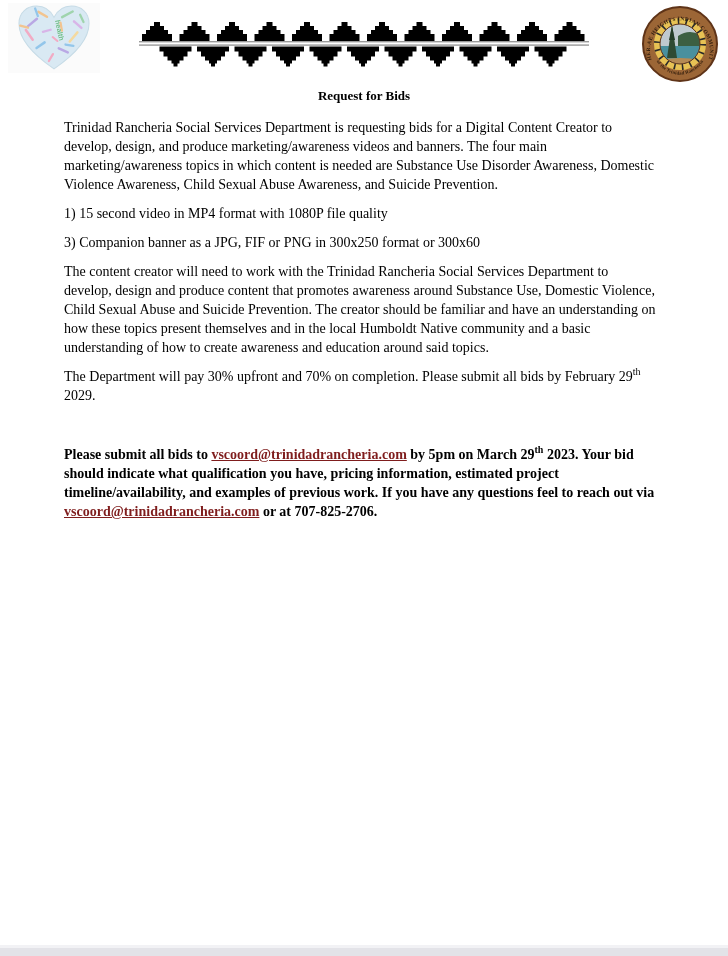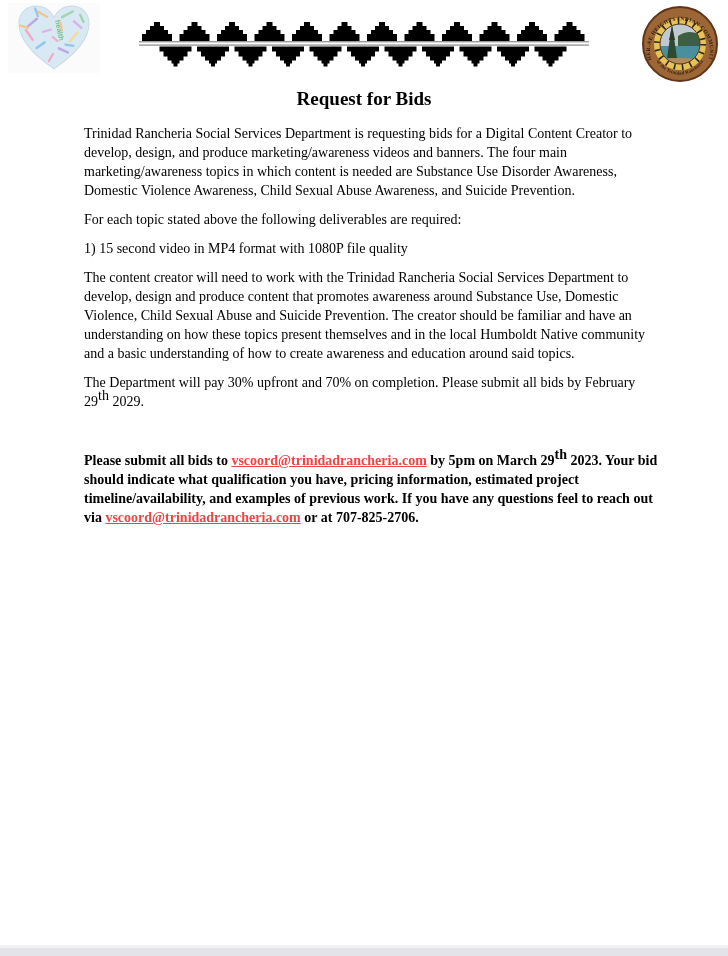--- a/index.html
+++ b/index.html
@@ -5,28 +5,28 @@
   html,body{margin:0;padding:0;}
   body{
     width:728px;height:956px;position:relative;background:#ffffff;
     font-family:"Liberation Serif", serif;color:#000;overflow:hidden;
   }
   .header{position:relative;height:82px;}
   .heart-wrap{position:absolute;left:8px;top:3px;width:92px;height:70px;background:#fbfbfb;display:flex;align-items:center;justify-content:center;}
   .border-wrap{position:absolute;left:139px;top:20px;}
   .seal-wrap{position:absolute;left:638px;top:6px;}
   .doc-title{
-    text-align:center;font-size:19px;font-weight:bold;margin:6px 0 14px 0;
+    text-align:center;font-size:13px;font-weight:bold;margin:6px 0 14px 0;
   }
-  .content{margin:0 70px 0 84px;}
+  .content{margin:0 70px 0 64px;}
   .content p{margin:0 0 10px 0;font-size:14px;line-height:19px;}
   .p-bold{font-weight:bold;}
   .submission{font-weight:bold;margin-top:40px !important;line-height:19.5px;}
-  a.email-link{color:#ef4444;font-weight:bold;}
-  sup{font-size:14px;line-height:0;vertical-align:super;}
+  a.email-link{color:#7f1d1d;font-weight:bold;}
+  sup{font-size:10px;line-height:0;vertical-align:super;}
   .footer-strip{position:absolute;left:0;bottom:0;width:728px;height:8px;background:#e3e3e8;}
   .footer-strip-upper{position:absolute;left:0;bottom:8px;width:728px;height:3px;background:#f2f2f5;}
 </style>
 </head>
 <body>
 
 <div class="header">
 
   <div class="heart-wrap">
     <svg width="78" height="68" viewBox="0 0 74 66">
@@ -118,23 +118,23 @@
   </div>
 </div>
 
 <h1 class="doc-title">Request for Bids</h1>
 
 <div class="content">
 
   <p>Trinidad Rancheria Social Services Department is requesting bids for a Digital Content Creator to develop, design, and produce marketing/awareness videos and banners. The four main marketing/awareness topics in which content is needed are Substance Use Disorder Awareness, Domestic Violence Awareness, Child Sexual Abuse Awareness, and Suicide Prevention.</p>
 
 
-  <p>For each topic stated above the following deliverables are required:</p>
 
   <p>1) 15 second video in MP4 format with 1080P file quality</p>
+  <p>3) Companion banner as a JPG, FIF or PNG in 300x250 format or 300x60</p>
 
 
   <p>The content creator will need to work with the Trinidad Rancheria Social Services Department to develop, design and produce content that promotes awareness around Substance Use, Domestic Violence, Child Sexual Abuse and Suicide Prevention. The creator should be familiar and have an understanding on how these topics present themselves and in the local Humboldt Native community and a basic understanding of how to create awareness and education around said topics.</p>
 
   <p><span>The Department will pay 30% upfront and 70% on completion. Please submit all bids by February 29</span><sup>th</sup><span> 2029.</span></p>
 
   <p class="submission"><span>Please submit all bids to </span><a class="email-link" href="#">vscoord@trinidadrancheria.com</a><span> by 5pm on March 29</span><sup>th</sup><span> 2023. Your bid should indicate what qualification you have, pricing information, estimated project timeline/availability, and examples of previous work. If you have any questions feel to reach out via </span><a class="email-link" href="#">vscoord@trinidadrancheria.com</a><span> or at 707-825-2706.</span></p>
 
 </div>
 

